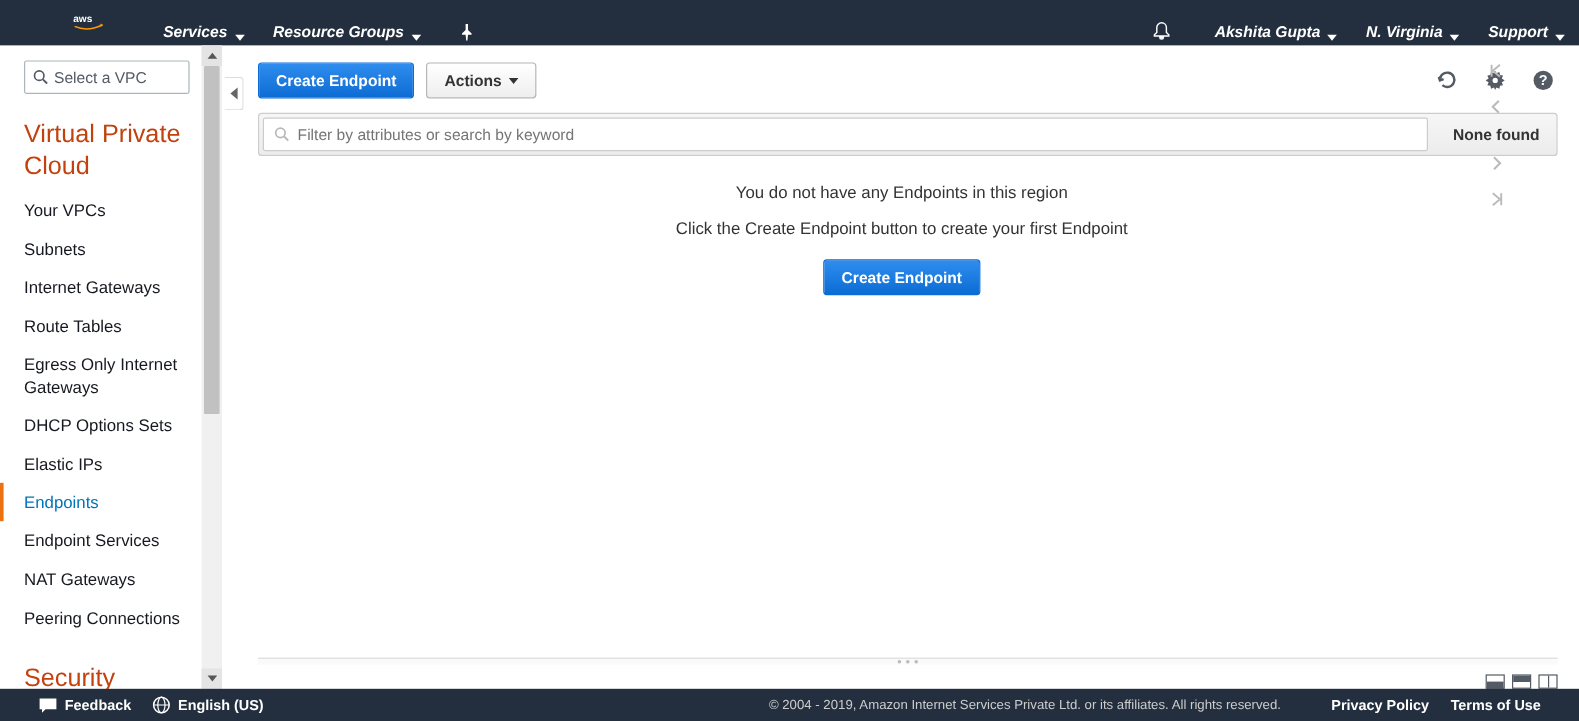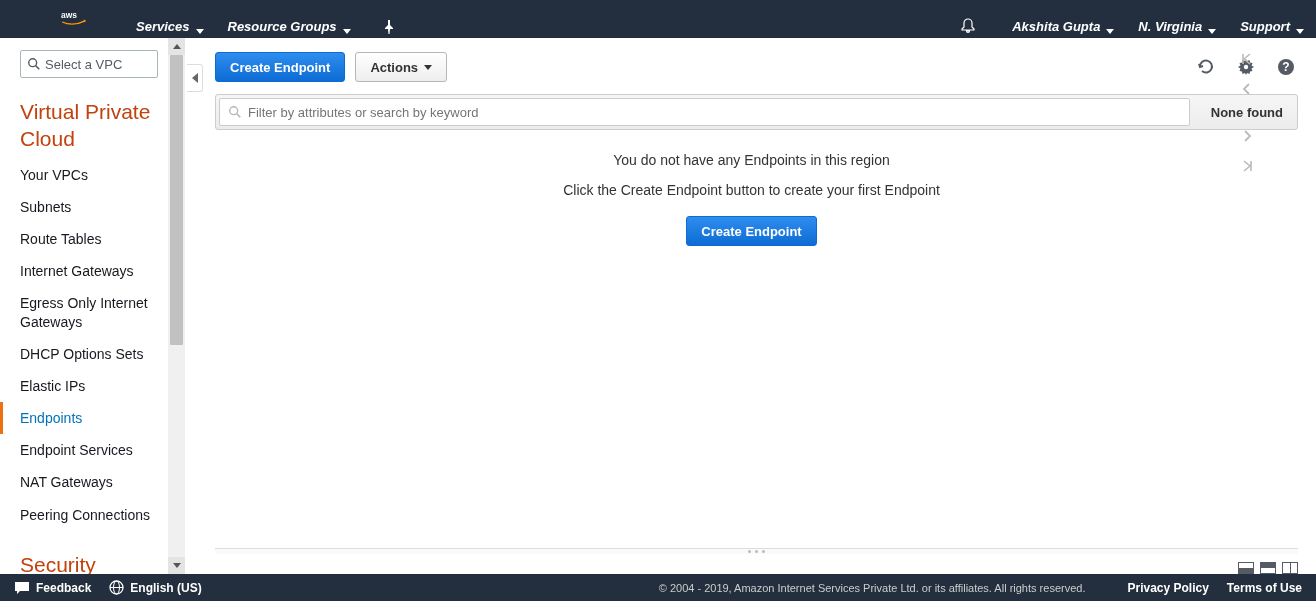--- a/index.html
+++ b/index.html
@@ -64,21 +64,21 @@
 .vsplit .dots span { width:3px; height:3px; background:#bbb; border-radius:50%; }
 
 .view-icons { display:flex; justify-content:flex-end; padding: 8px 18px 0 0; gap: 6px; }
 .vicon { width: 16px; height: 12px; border: 1px solid #545b64; position: relative; cursor:pointer; }
 .vicon.a::after { content:""; position:absolute; left:0; right:0; top:5px; height:6px; background:#545b64; }
 .vicon.b::after { content:""; position:absolute; inset:0; background: linear-gradient(#545b64 50%, transparent 50%); }
 .vicon.c { border: 1px solid #545b64; }
 .vicon.c::before { content:""; position:absolute; left:0; top:0; bottom:0; width:7px; border-right:1px solid #545b64; }
 
 
-.footer { position: absolute; bottom: 0; left: 0; right: 0; height: 27px; background: #232f3e; display: flex; align-items: center; color: #fff; font-size: 12px; padding: 0 14px; }
+.footer { position: absolute; bottom: 0; left: 0; right: 0; height: 27px; background: #232f3e; display: flex; align-items: center; color: #fff; font-size: 12px; padding: 0 32px; }
 .footer .fitem { display: flex; align-items: center; margin-right: 18px; font-weight: bold; cursor: pointer; }
 .footer .fitem svg, .footer .fitem .ficon { margin-right: 6px; }
 .footer-spacer { flex: 1; }
 .footer .copy { color: #ccc; font-size: 11px; margin-right: 24px; }
 .footer a { color: #fff; text-decoration: none; font-weight: bold; margin-left: 18px; cursor:pointer; }
 </style>
 </head>
 <body>
 
 <div class="topnav">
@@ -129,22 +129,22 @@
       <div class="vpc-select">
         <svg width="14" height="14" viewBox="0 0 16 16">
             <circle cx="6.5" cy="6.5" r="4.5" stroke="#545b64" stroke-width="1.6" fill="none"></circle>
             <line x1="10" y1="10" x2="14" y2="14" stroke="#545b64" stroke-width="1.8"></line>
           </svg>
         <span>Select a VPC</span>
       </div>
       <div class="sidebar-heading">Virtual Private Cloud</div>
       <div class="nav-item">Your VPCs</div>
       <div class="nav-item">Subnets</div>
+      <div class="nav-item">Internet Gateways</div>
       <div class="nav-item">Route Tables</div>
-      <div class="nav-item">Internet Gateways</div>
       <div class="nav-item">Egress Only Internet Gateways</div>
       <div class="nav-item">DHCP Options Sets</div>
       <div class="nav-item">Elastic IPs</div>
       <div class="nav-item active">Endpoints</div>
       <div class="nav-item">Endpoint Services</div>
       <div class="nav-item">NAT Gateways</div>
       <div class="nav-item">Peering Connections</div>
       <div class="sidebar-heading" style="margin-top:14px">Security</div>
     </div>
     <div class="sidebar-scroll">

